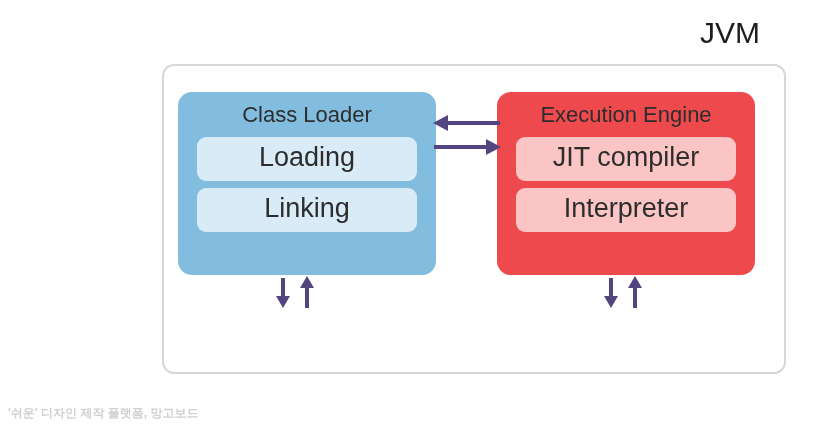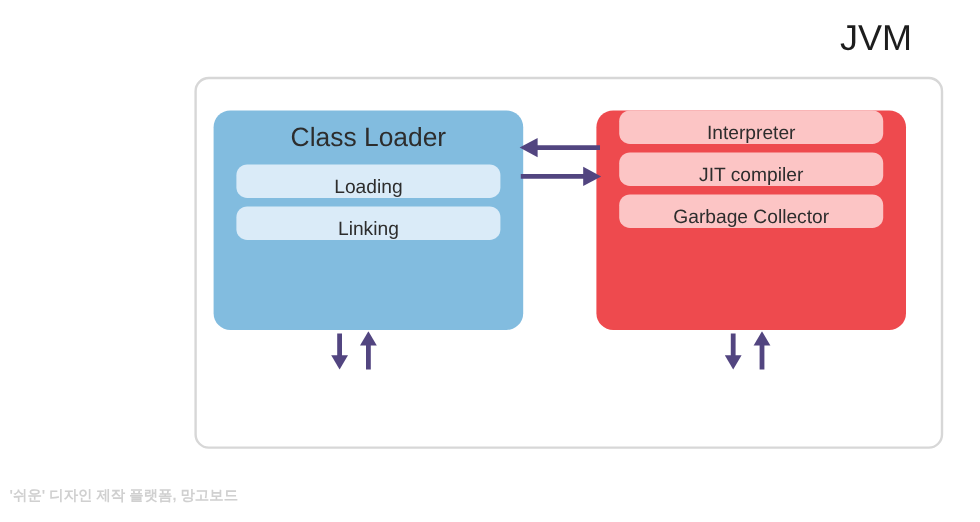--- a/index.html
+++ b/index.html
@@ -28,22 +28,22 @@
     border-radius: 14px;
   }
   .box-blue { left: 178px; background: #82bcdf; }
   .box-red  { left: 497px; background: #ee4a4e; }
 
   .box-title {
     height: 45px; line-height: 46px; text-align: center;
     font-size: 22px; color: #2d2d2d; white-space: nowrap;
   }
   .item {
-    margin: 0 19px 7px 19px; height: 28px; border-radius: 9px;
-    line-height: 40px; text-align: center; font-size: 16px;
+    margin: 0 19px 7px 19px; height: 44px; border-radius: 9px;
+    line-height: 40px; text-align: center; font-size: 27px;
     color: #2d2d2d; white-space: nowrap;
   }
   .item-blue { background: #daebf8; }
   .item-pink { background: #fcc5c5; }
 
   .runtime {
     position: absolute; left: 178px; top: 305px; width: 580px; height: 57px;
     background: #fbc993; border-radius: 13px;
     display: flex; align-items: center; justify-content: center;
     font-size: 23px; color: #2d2d2d;
@@ -74,23 +74,23 @@
 
   <div class="frame"></div>
 
   <div class="box box-blue">
     <div class="box-title">Class Loader</div>
     <div class="item item-blue">Loading</div>
     <div class="item item-blue">Linking</div>
   </div>
 
   <div class="box box-red">
+    <div class="box-title">Execution Engine</div>
+    <div class="item item-pink">JIT compiler</div>
     <div class="item item-pink">Interpreter</div>
-    <div class="item item-pink">JIT compiler</div>
-    <div class="item item-pink">Garbage Collector</div>
   </div>
 
   <svg class="arrows-h" width="74" height="44" viewBox="0 0 74 44">
     <g>
       <line x1="70" y1="11" x2="17" y2="11" stroke="#524580" stroke-width="4"></line>
       <polygon points="3,11 18,3 18,19" fill="#524580"></polygon>
     </g>
     <g>
       <line x1="4" y1="35" x2="57" y2="35" stroke="#524580" stroke-width="4"></line>
       <polygon points="71,35 56,27 56,43" fill="#524580"></polygon>

